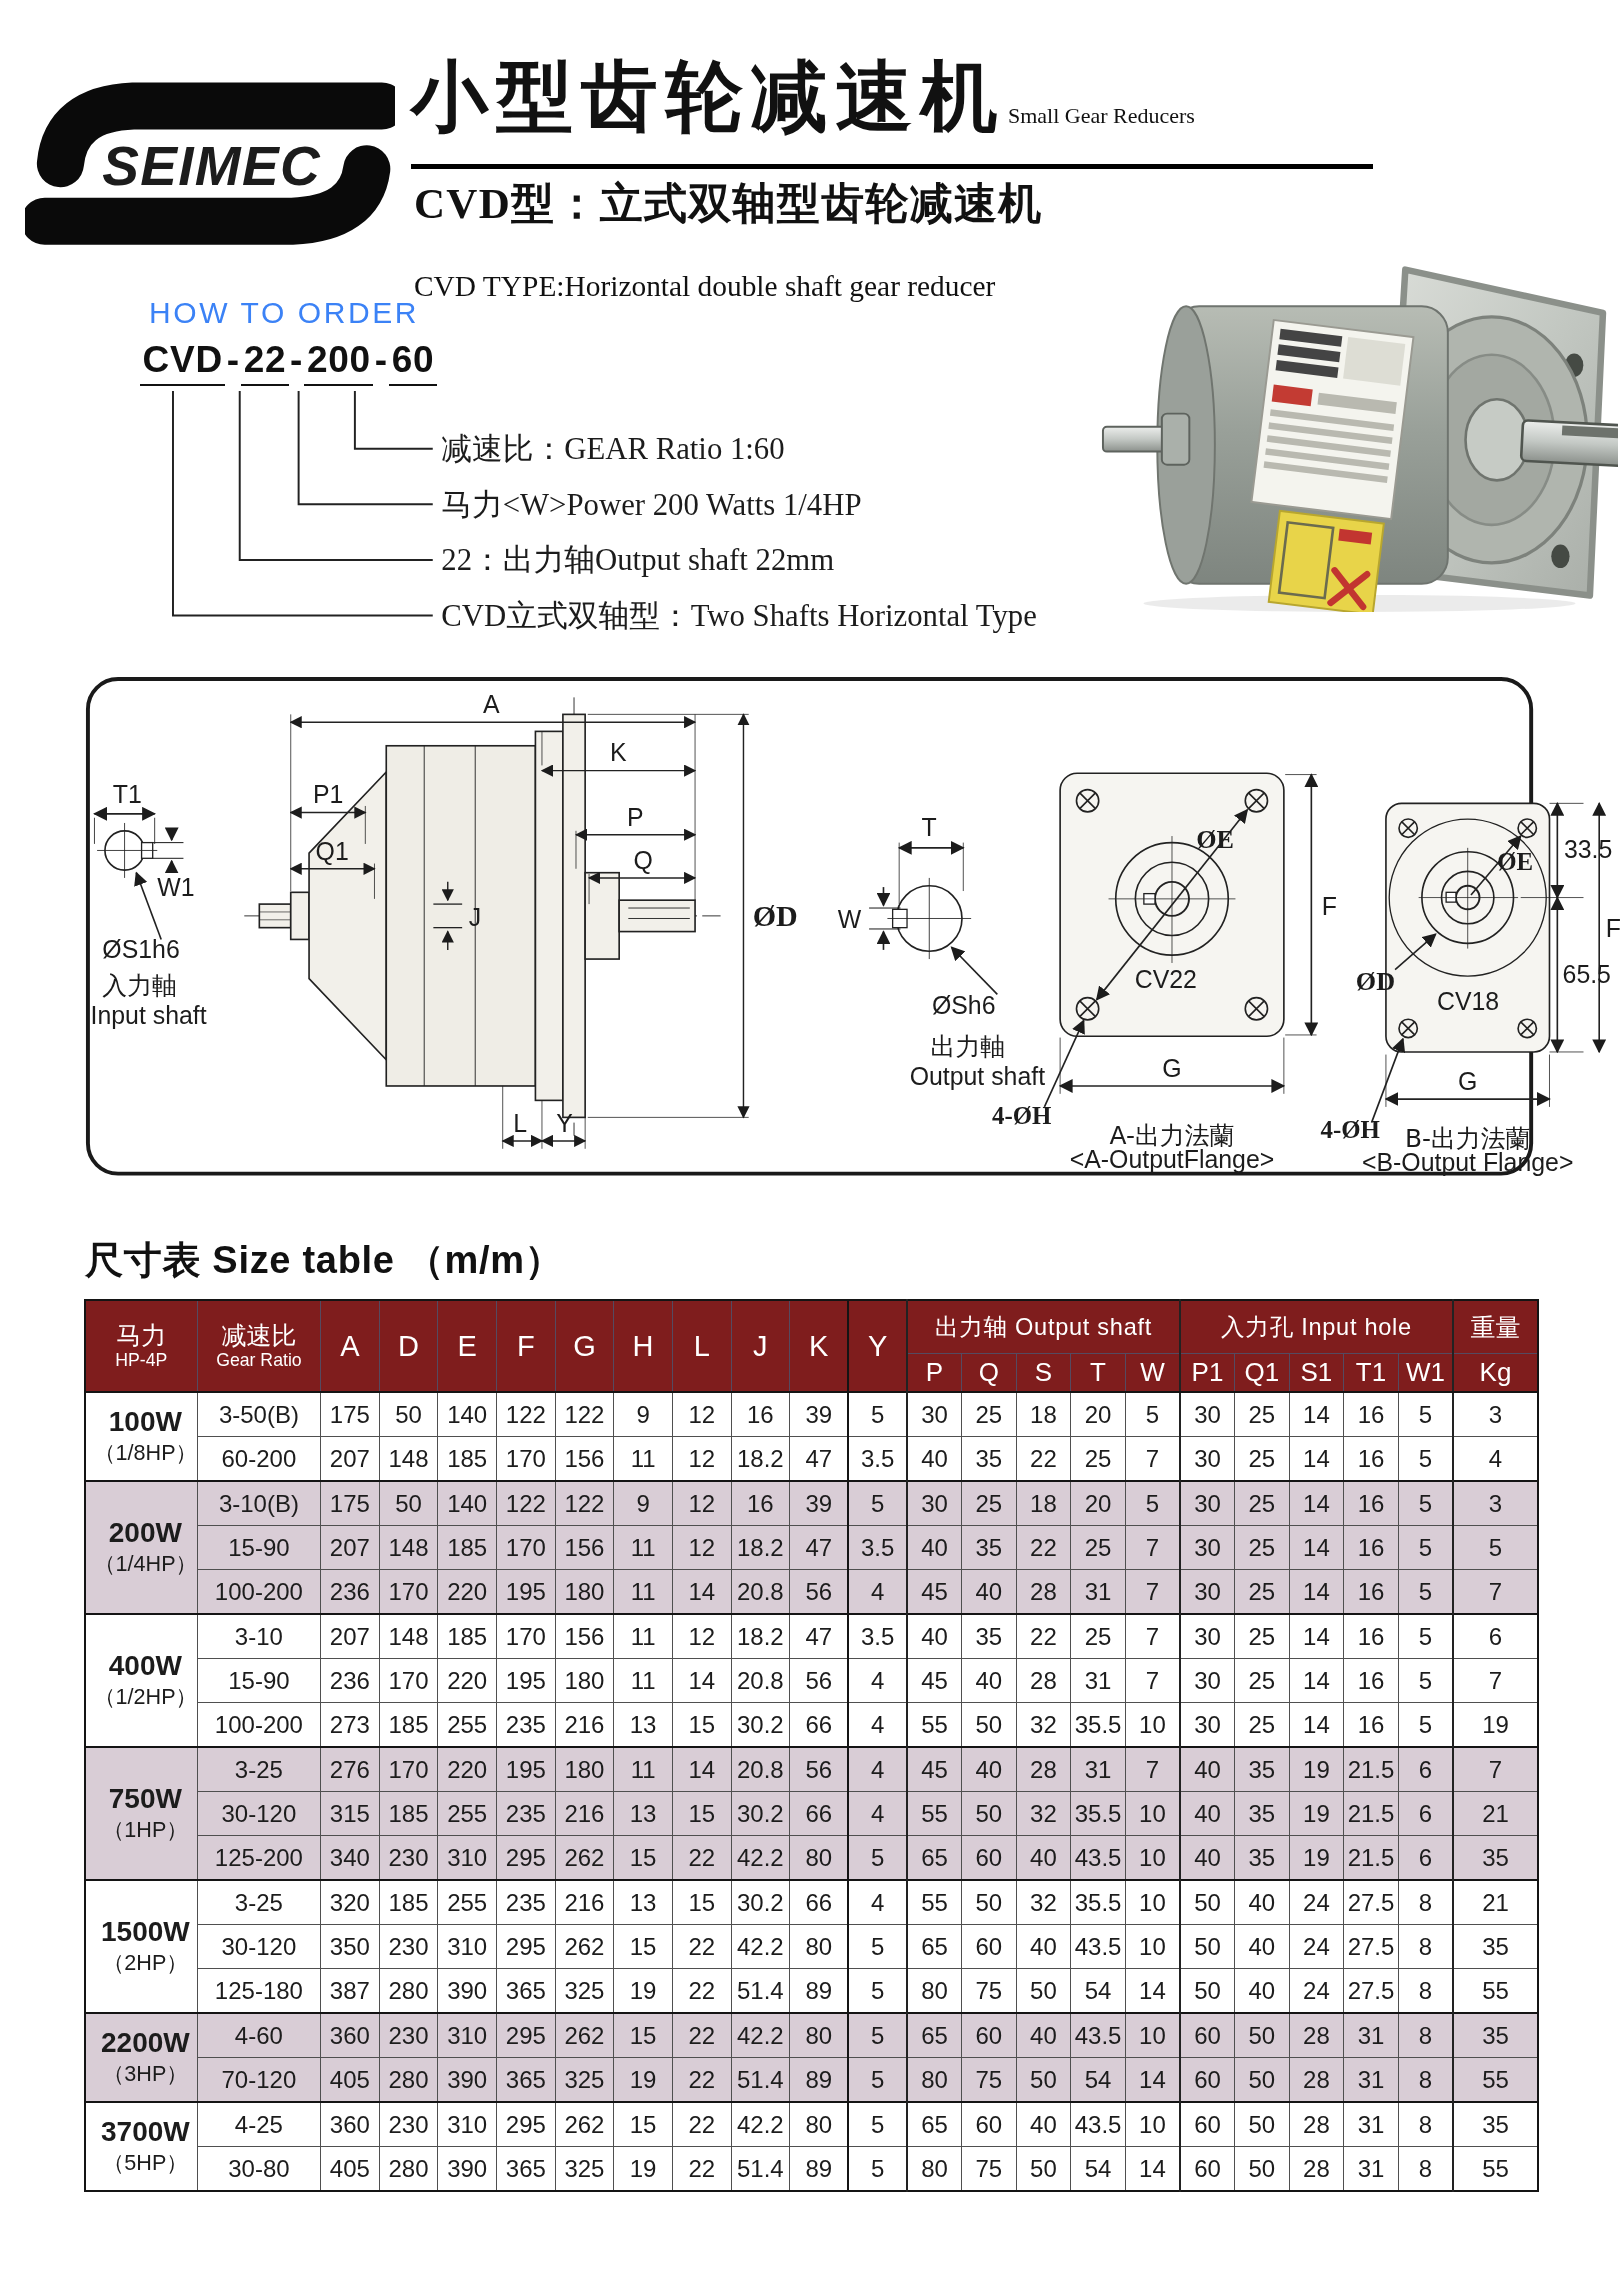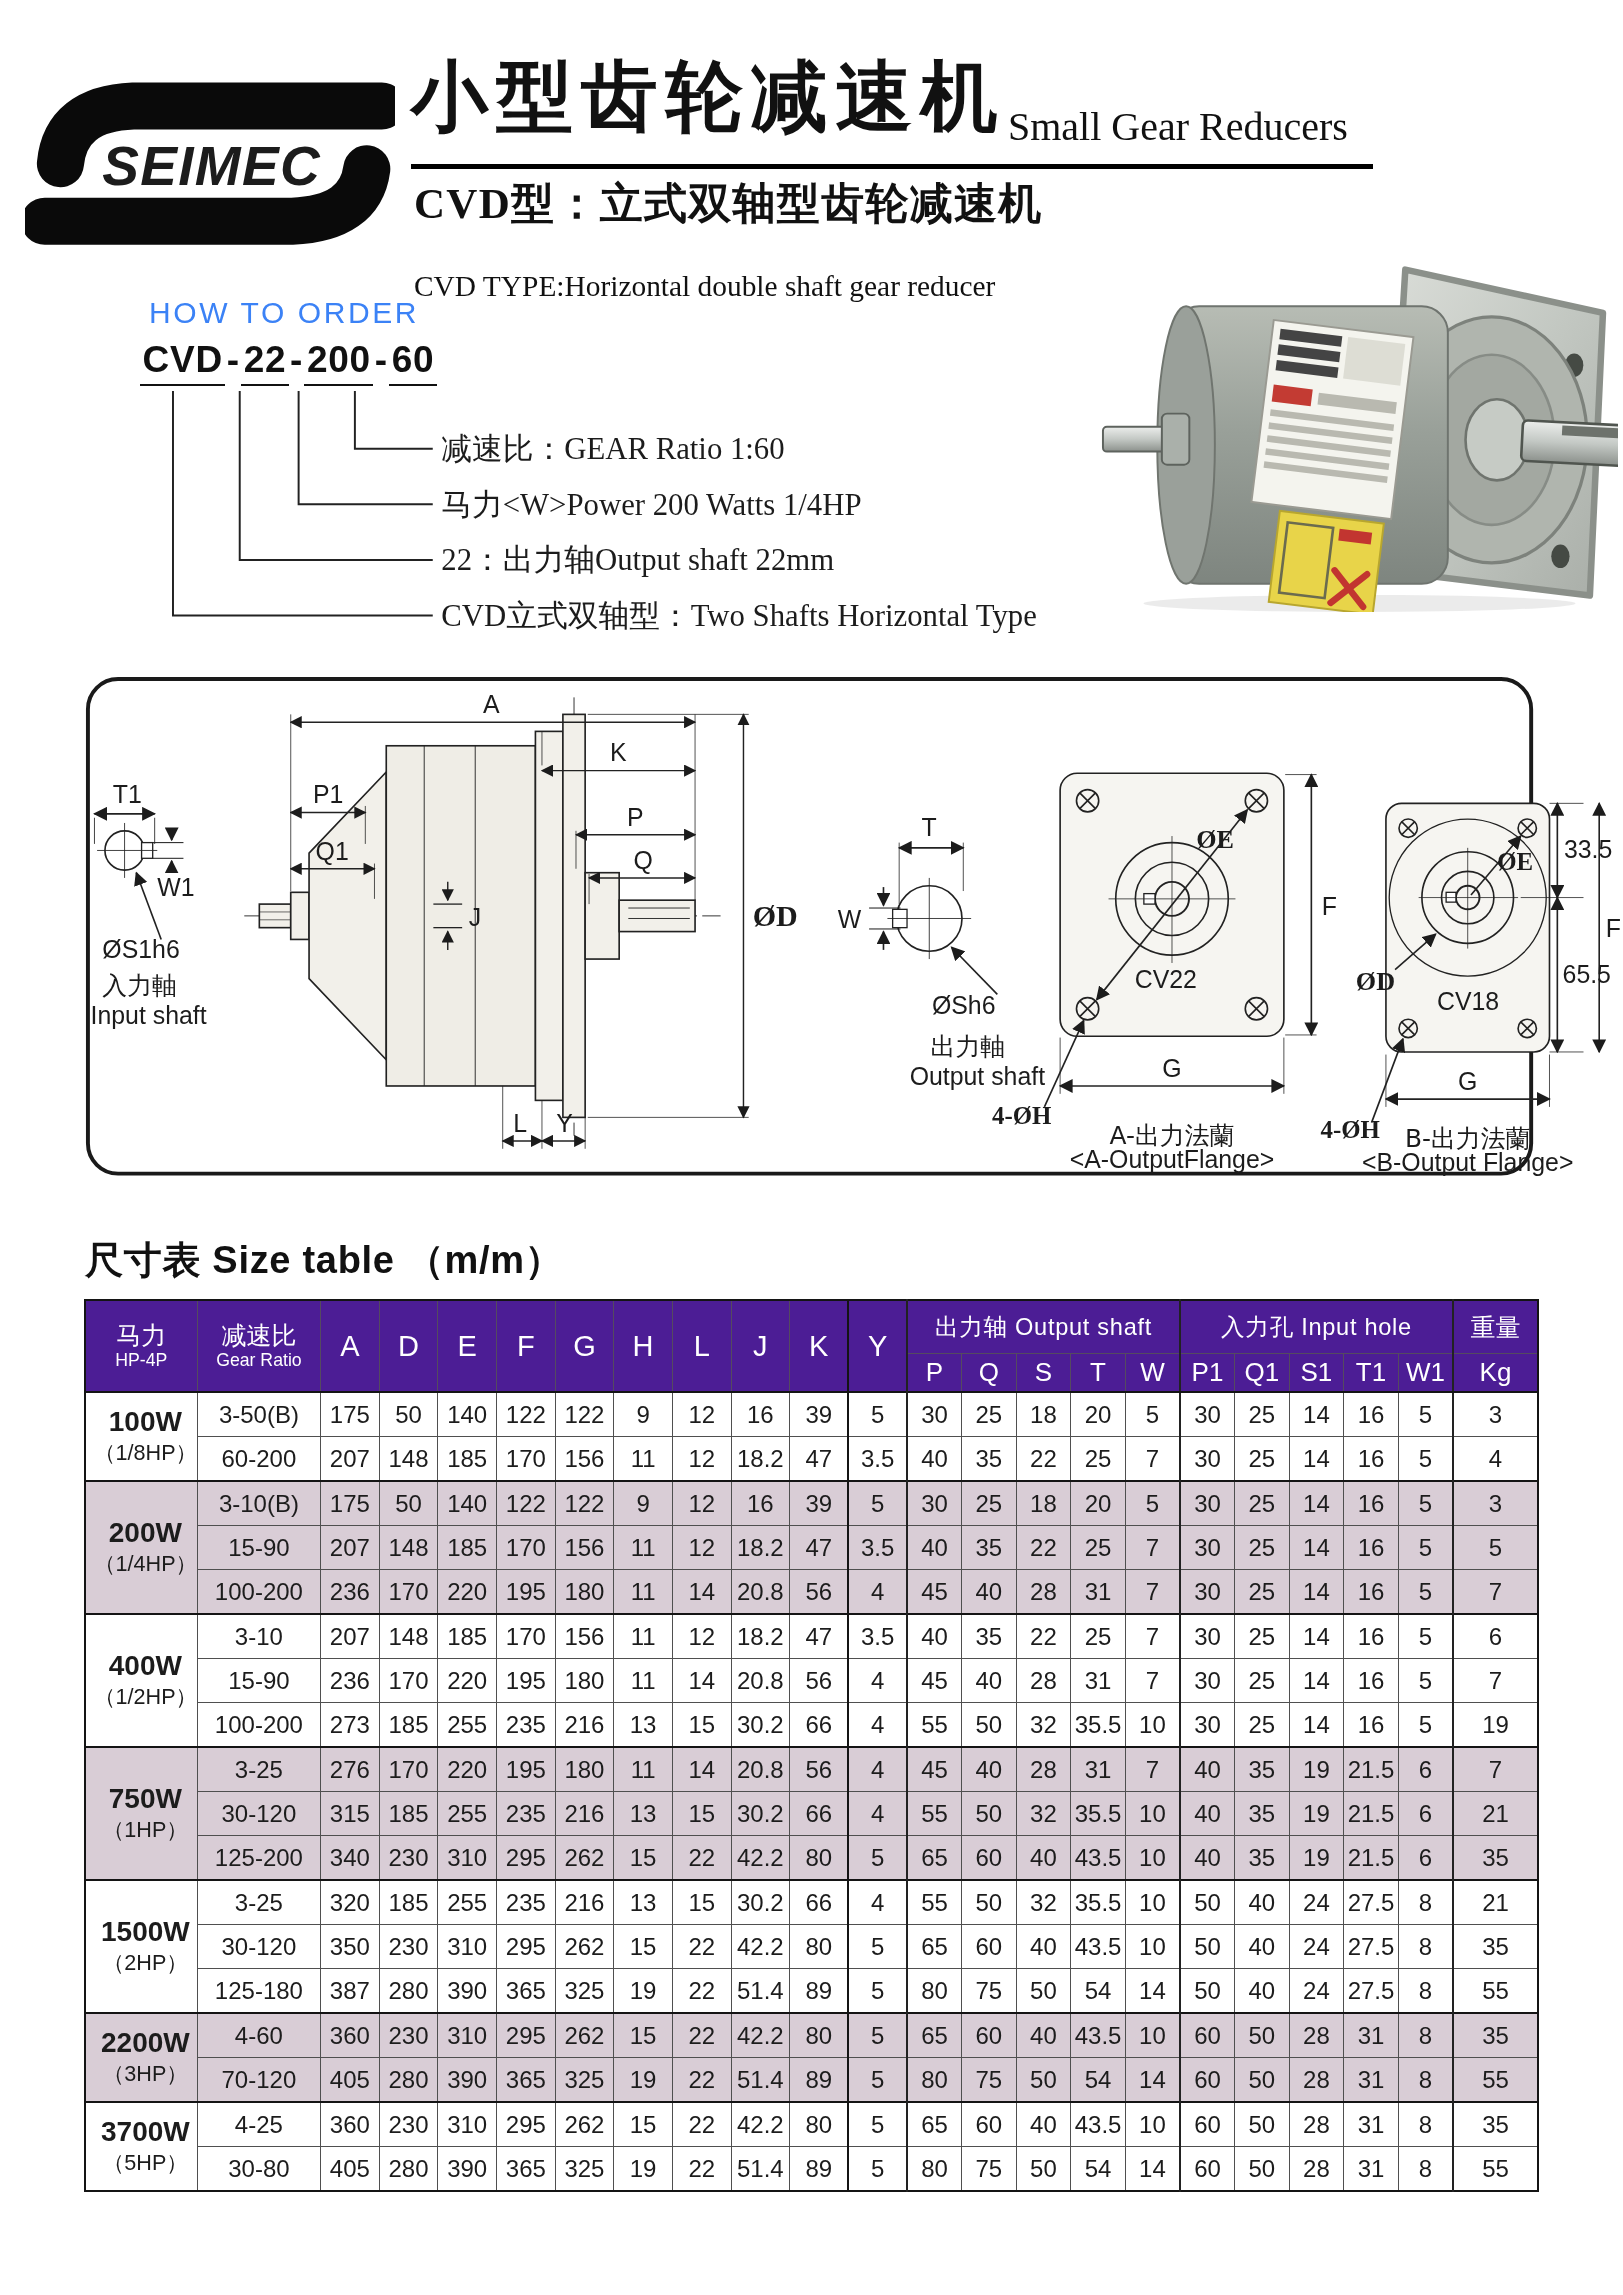--- a/index.html
+++ b/index.html
@@ -1,39 +1,39 @@
 <!DOCTYPE html>
 <html style="font-size:10.5px"><head>
 <meta charset="utf-8">
 <style>
   html,body{margin:0;padding:0;background:#ffffff;}
   body{width:1623px;height:2295px;position:relative;font-family:"Liberation Sans","DejaVu Sans",sans-serif;color:#111;}
   .abs{position:absolute;}
   
   #logo{left:25px;top:72px;width:370px;height:180px;}
   #title-cn{left:411px;top:55px;font-size:77px;font-weight:900;letter-spacing:7.9px;line-height:1.1;font-family:"DejaVu Sans","Liberation Sans",sans-serif;white-space:nowrap;}
-  #title-en{left:1008px;top:103px;font-size:40px;font-family:"Liberation Serif","DejaVu Serif",serif;white-space:nowrap;}
+  #title-en{left:1008px;top:103px;font-size:22px;font-family:"Liberation Serif","DejaVu Serif",serif;white-space:nowrap;}
   #title-rule{left:411px;top:164px;width:962px;height:4.6px;background:#000;}
   #subtitle-cn{left:414px;top:175px;font-size:43px;font-weight:600;letter-spacing:1.3px;font-family:"Liberation Serif","DejaVu Serif",serif;white-space:nowrap;}
   #subtitle-en{left:414px;top:230px;font-size:29.4px;font-family:Liberation Serif, serif;white-space:nowrap;margin-top:40px;}
   
   #order-heading{left:149px;top:296px;font-size:30px;letter-spacing:2.6px;color:#3b82f6;}
   #order-code{left:140px;top:339px;font-size:37px;font-weight:700;letter-spacing:0.7px;display:flex;}
   #order-code .seg{border-bottom:2.6px solid #111;padding:0 2.6px 2.6px 2.6px;}
   #order-code .hy{padding:0 1.3px 2.6px 1.3px;}
   #order-lines{left:137px;top:391px;width:1060px;height:275px;}
   
   #drawing{left:84px;top:675px;width:1544px;height:504px;}
   
   #photo{left:1065px;top:229px;width:553px;height:383px;}
   
   #table-title{left:85px;top:1235px;font-size:38px;font-weight:600;letter-spacing:0.7px;white-space:nowrap;}
   #size-table{position:absolute;left:84px;top:1299px;width:1455px;border-collapse:collapse;table-layout:fixed;border:2.6px solid #141414;}
   #size-table th,#size-table td{text-align:center;vertical-align:middle;padding:0;}
-  #size-table thead th{background:#4c1d95;color:#fff;border:1.3px solid #554a60;font-weight:400;}
+  #size-table thead th{background:#7f1d1d;color:#fff;border:1.3px solid #554a60;font-weight:400;}
   #size-table thead tr.h1 th{height:52px;}
   #size-table thead tr.h2 th{height:37px;border-bottom:2.6px solid #141414;font-size:26px;}
   .hcjk{font-size:25px;line-height:1.15;}
   .hsub{font-size:17.7px;}
   .hletter{font-size:29px;}
   .hgroup{font-size:23.6px;letter-spacing:0.7px;margin-top:18px;}
   .hkg{font-size:19.6px;}
   #size-table tbody td{border:1.3px solid #4f4f4f;border-top:1.3px solid #8f8f8f;height:43px;font-size:24px;color:#1c1c1c;background:#fff;}
   #size-table tbody tr.shade td{background:#d9cdd6;}
   #size-table tbody tr.gs td{border-top:2.6px solid #141414;}

